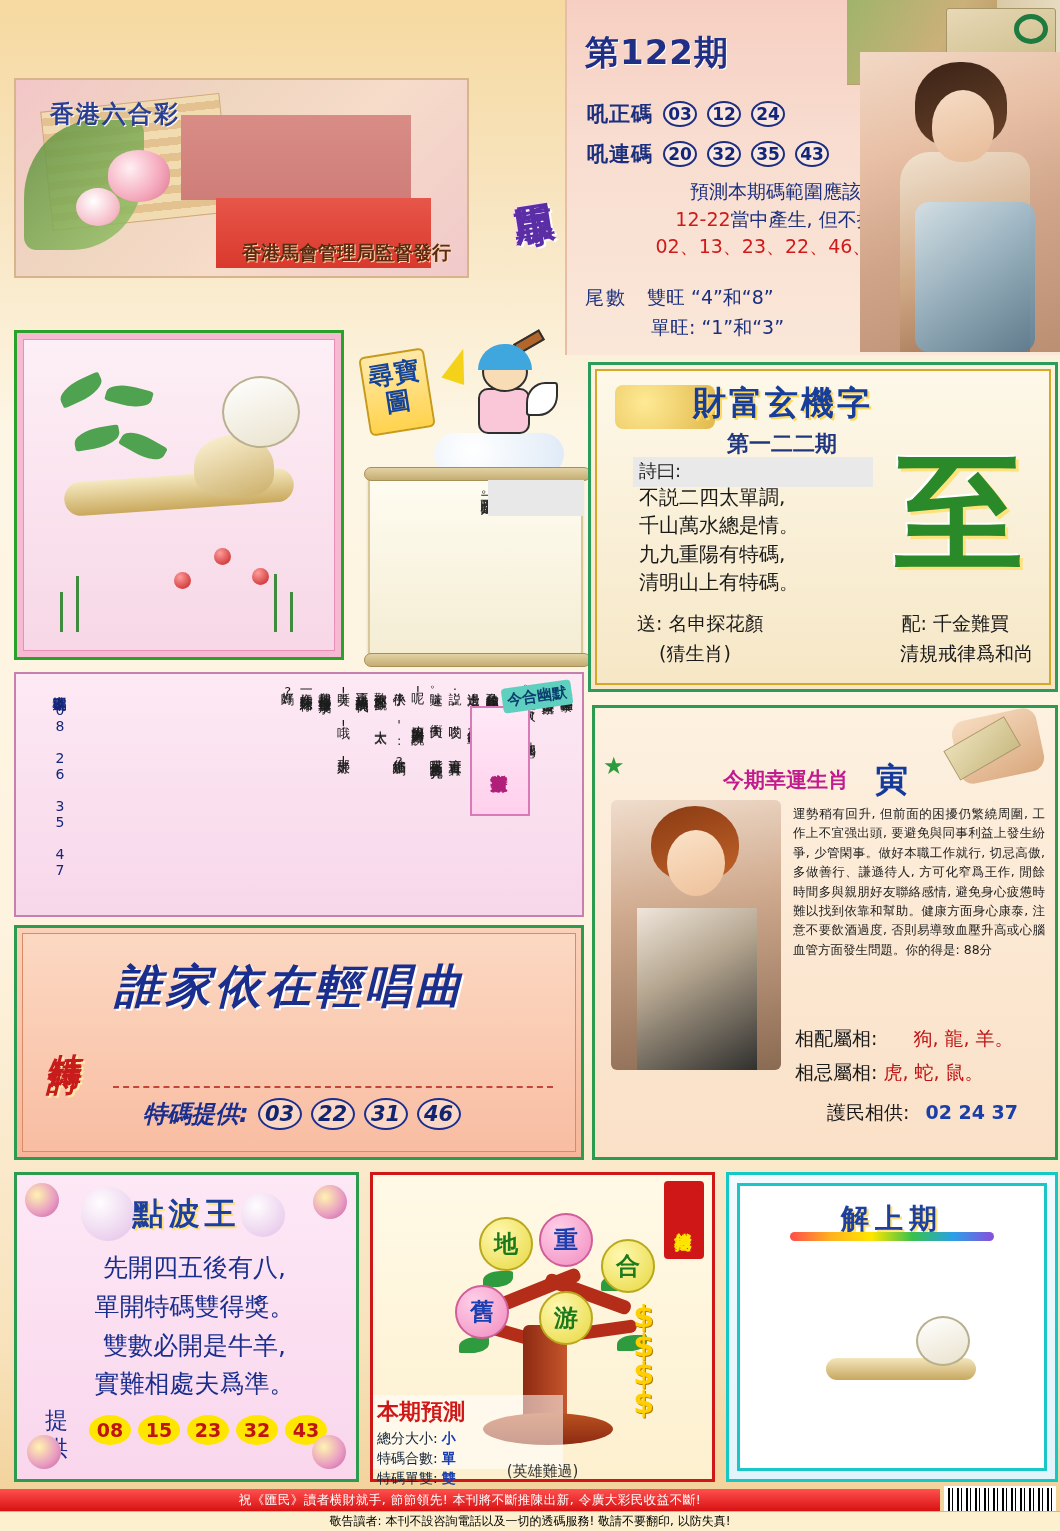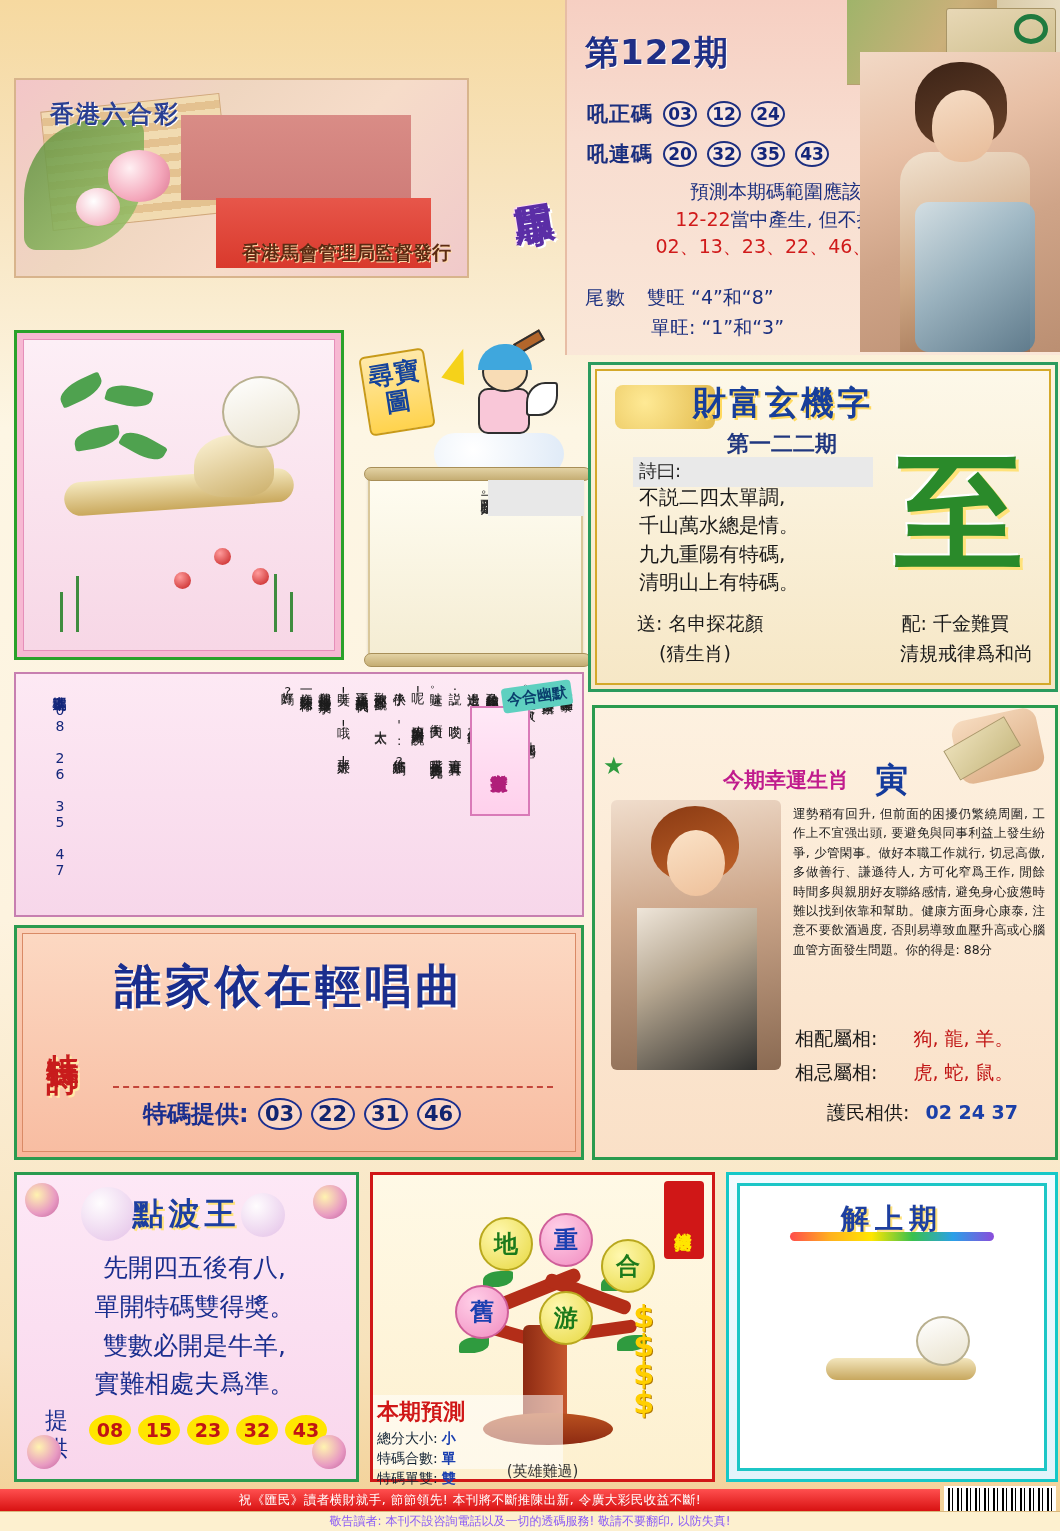--- a/index.html
+++ b/index.html
@@ -220,21 +220,21 @@
     position:absolute;left:6px;top:12px;height:215px;width:48px;
     writing-mode:vertical-rl;text-orientation:upright;font-size:14px;color:#14267a;line-height:1.5;
   }
 
   
   #temashi{
     left:14px; top:925px; width:570px; height:235px;
     background:linear-gradient(180deg,#fbd0b8,#f7b69a);
     border:3px solid #2a9b4f; padding:5px;
   }
-  #temashi .in{width:100%;height:100%;border:1px solid #d98a66;position:relative;background:linear-gradient(180deg,#fcd8c2,#f8bda2);}
+  #temashi .in{width:100%;height:100%;border:1px solid #d98a66;position:relative;background:linear-gradient(180deg,#fcd8c2,#f8bda2);font-style:italic;}
   #temashi .lbl{
     position:absolute;left:10px;top:20px;width:60px;height:160px;
     writing-mode:vertical-rl;text-orientation:upright;
     font-size:32px;font-weight:bold;color:#c81c1c;text-shadow:2px 2px 0 #ffe9a8;
     display:flex;align-items:center;justify-content:center;letter-spacing:4px;
   }
   #temashi .l1,#temashi .l2{
     position:absolute;left:92px;font-size:46px;font-weight:bold;color:#1a2e8e;letter-spacing:4px;
     text-shadow:2px 2px 0 #ffffff;
   }
@@ -369,21 +369,21 @@
   }
   #barcode{
     left:944px;top:1486px;width:112px;height:42px;background:#fff;display:flex;flex-direction:column;
     align-items:center;justify-content:flex-end;padding-bottom:1px;
   }
   #barcode .bars{width:104px;height:30px;
     background:repeating-linear-gradient(90deg,#000 0 2px,#fff 2px 4px,#000 4px 5px,#fff 5px 9px);}
   #barcode .bnum{font-size:8px;color:#000;letter-spacing:1px;}
   #warnbar{
     left:0;top:1511px;width:1060px;height:20px;background:#fdf0cf;
-    color:#8b5cf6;font-size:12px;display:flex;align-items:center;justify-content:center;
+    color:#000000;font-size:12px;display:flex;align-items:center;justify-content:center;
     border-top:1px solid #d9b77e;
   }
 </style>
 </head>
 <body>
 
 <div class="page">
 
   <div class="box" id="banner">
     <div class="cake"></div>
@@ -570,21 +570,21 @@
       <div class="hair"></div>
       <div class="face"></div>
     </div>
     <div class="body">運勢稍有回升, 但前面的困擾仍繁繞周圍, 工作上不宜强出頭, 要避免與同事利益上發生紛爭, 少管閑事。做好本職工作就行, 切忌高傲, 多做善行、謙遜待人, 方可化窄爲王作, 閒餘時間多與親朋好友聯絡感情, 避免身心疲憊時難以找到依靠和幫助。健康方面身心康泰, 注意不要飲酒過度, 否則易導致血壓升高或心腦血管方面發生問題。你的得是: 88分</div>
     <div class="rowa">
       <span>相配屬相:</span>
       <span class="val" style="margin-left:30px">狗, 龍, 羊。</span>
     </div>
     <div class="rowb">
       <span>相忌屬相:</span>
-      <span class="val" style="margin-left:30px">虎, 蛇, 鼠。</span>
+      <span class="val" style="">虎, 蛇, 鼠。</span>
     </div>
     <div class="rowc">
       <span>護民相供:</span>
       <span class="num" style="margin-left:10px">02  24  37</span>
     </div>
   </div>
 
   <div class="box" id="dianbo">
     <div class="bubble" style="left:64px;top:12px;"></div>
     <div class="bubble" style="left:224px;top:18px;width:44px;height:44px;"></div>

